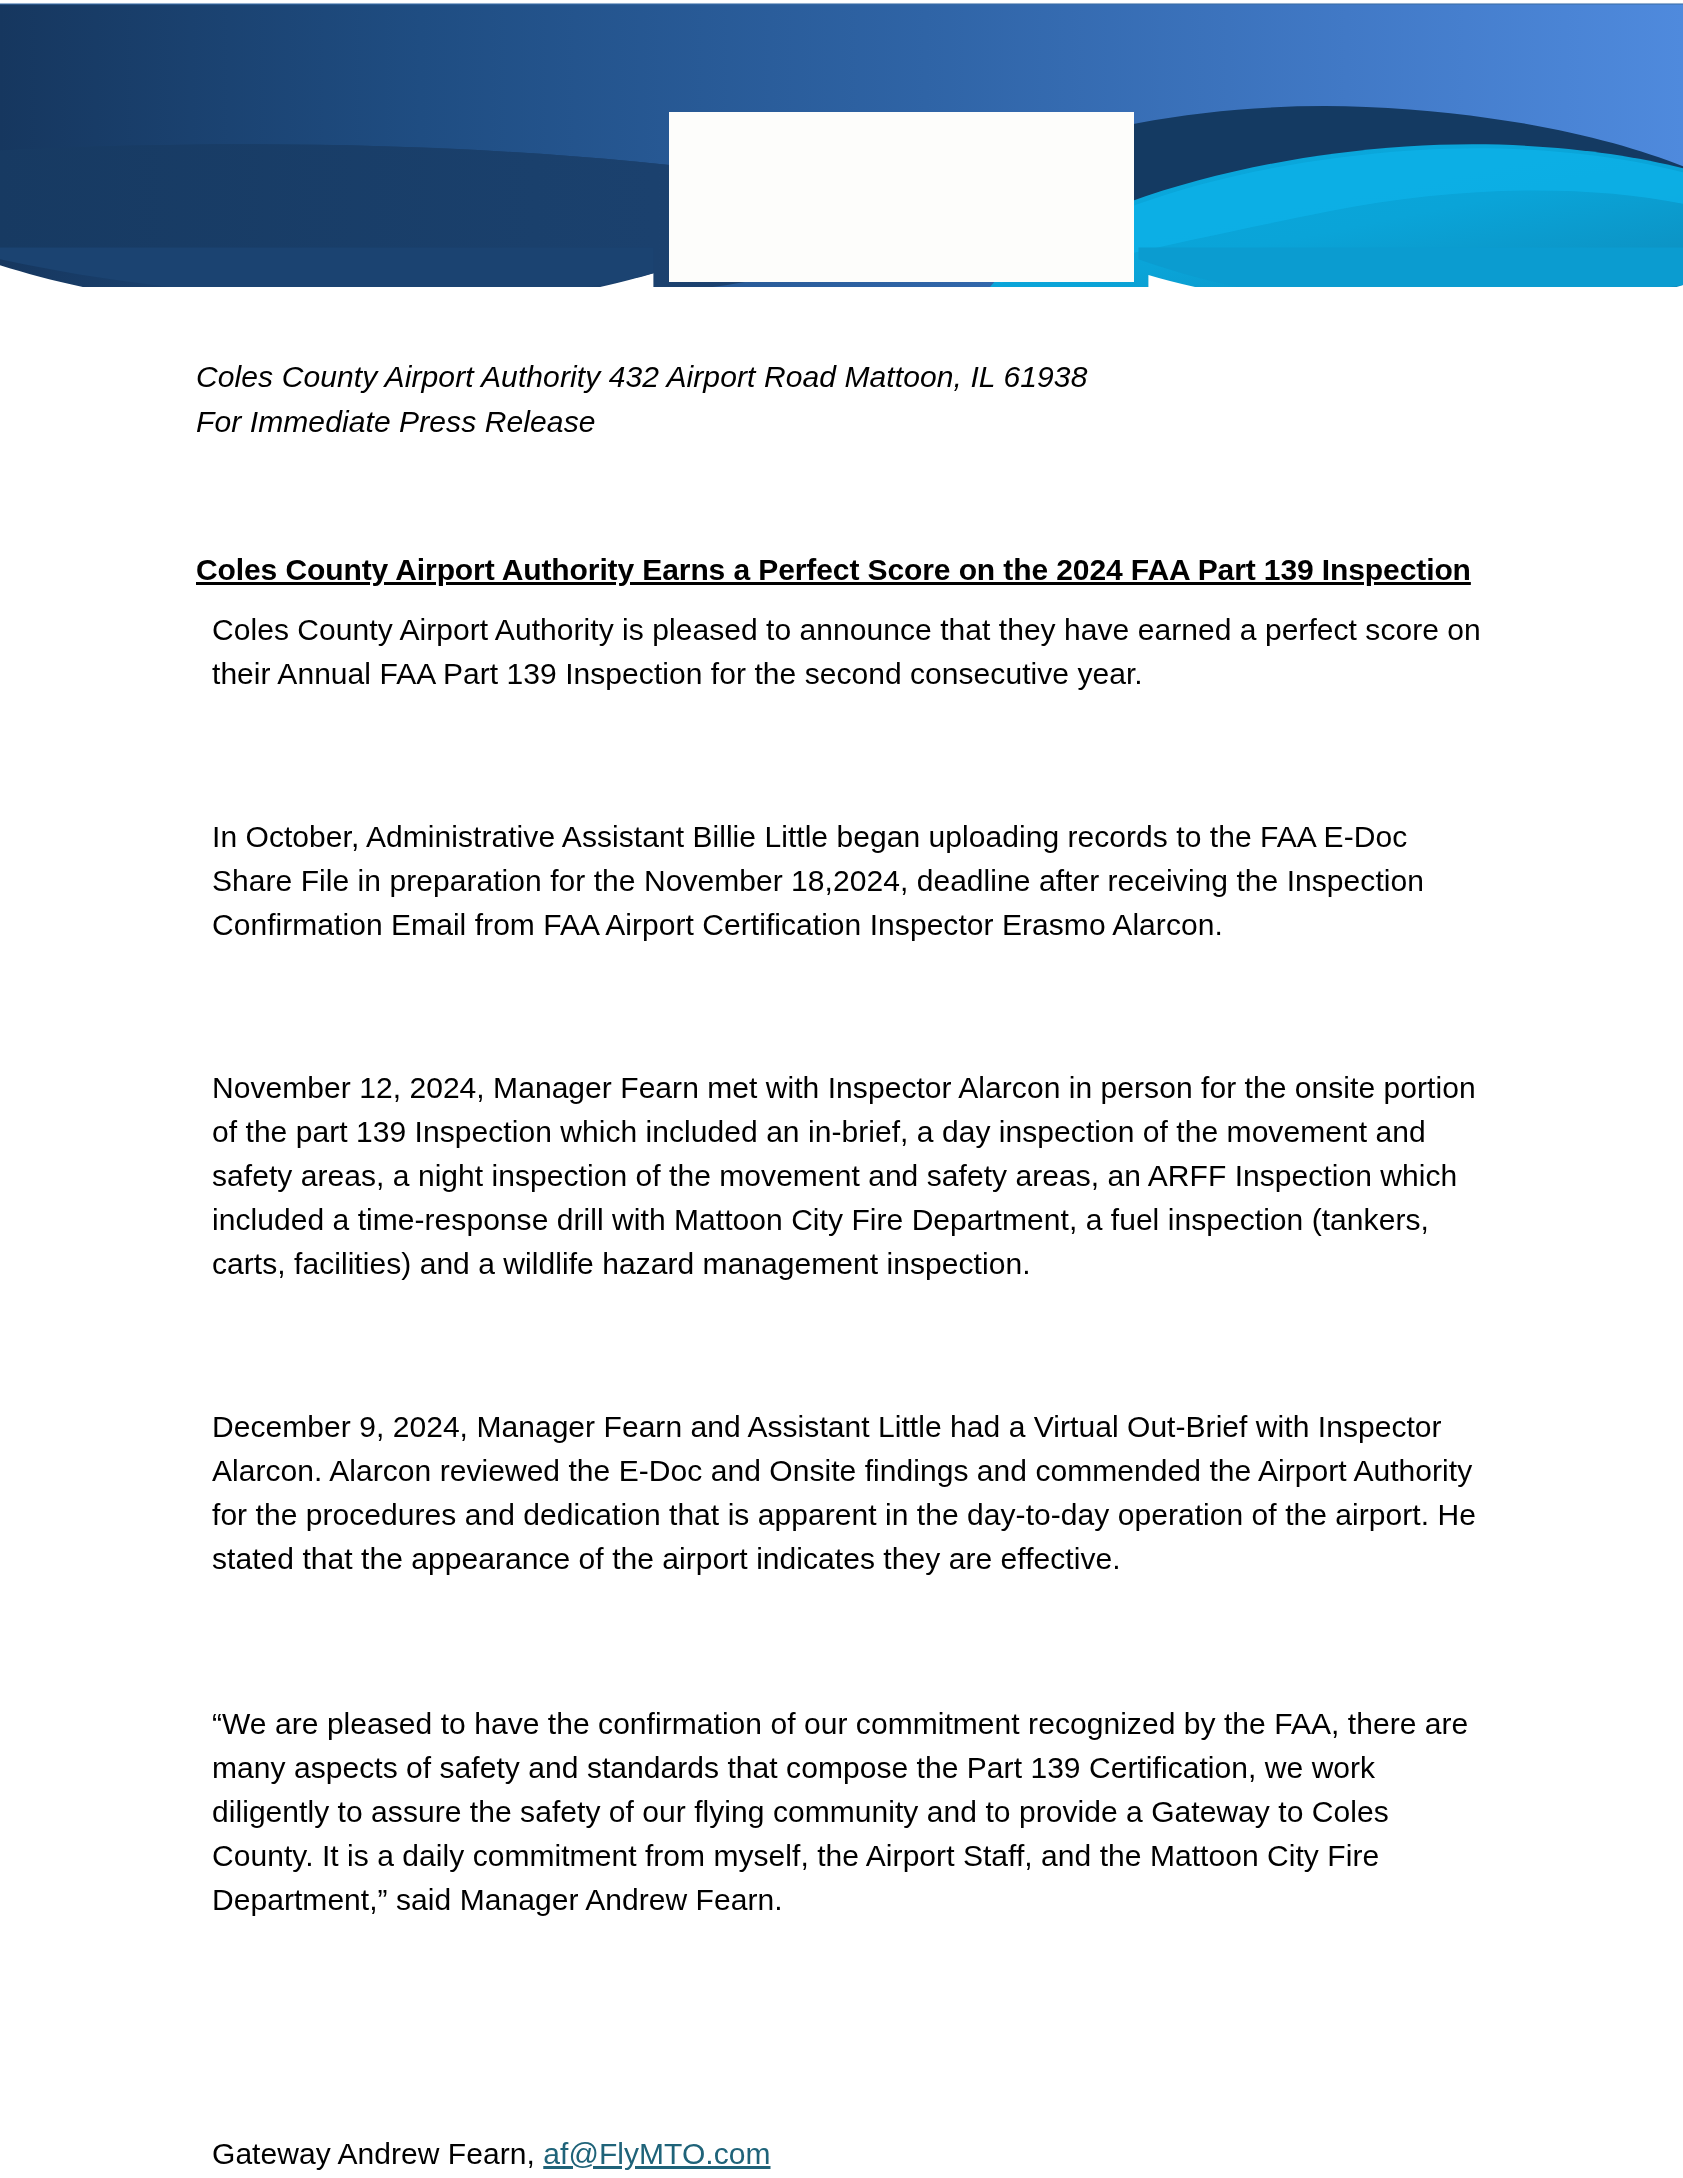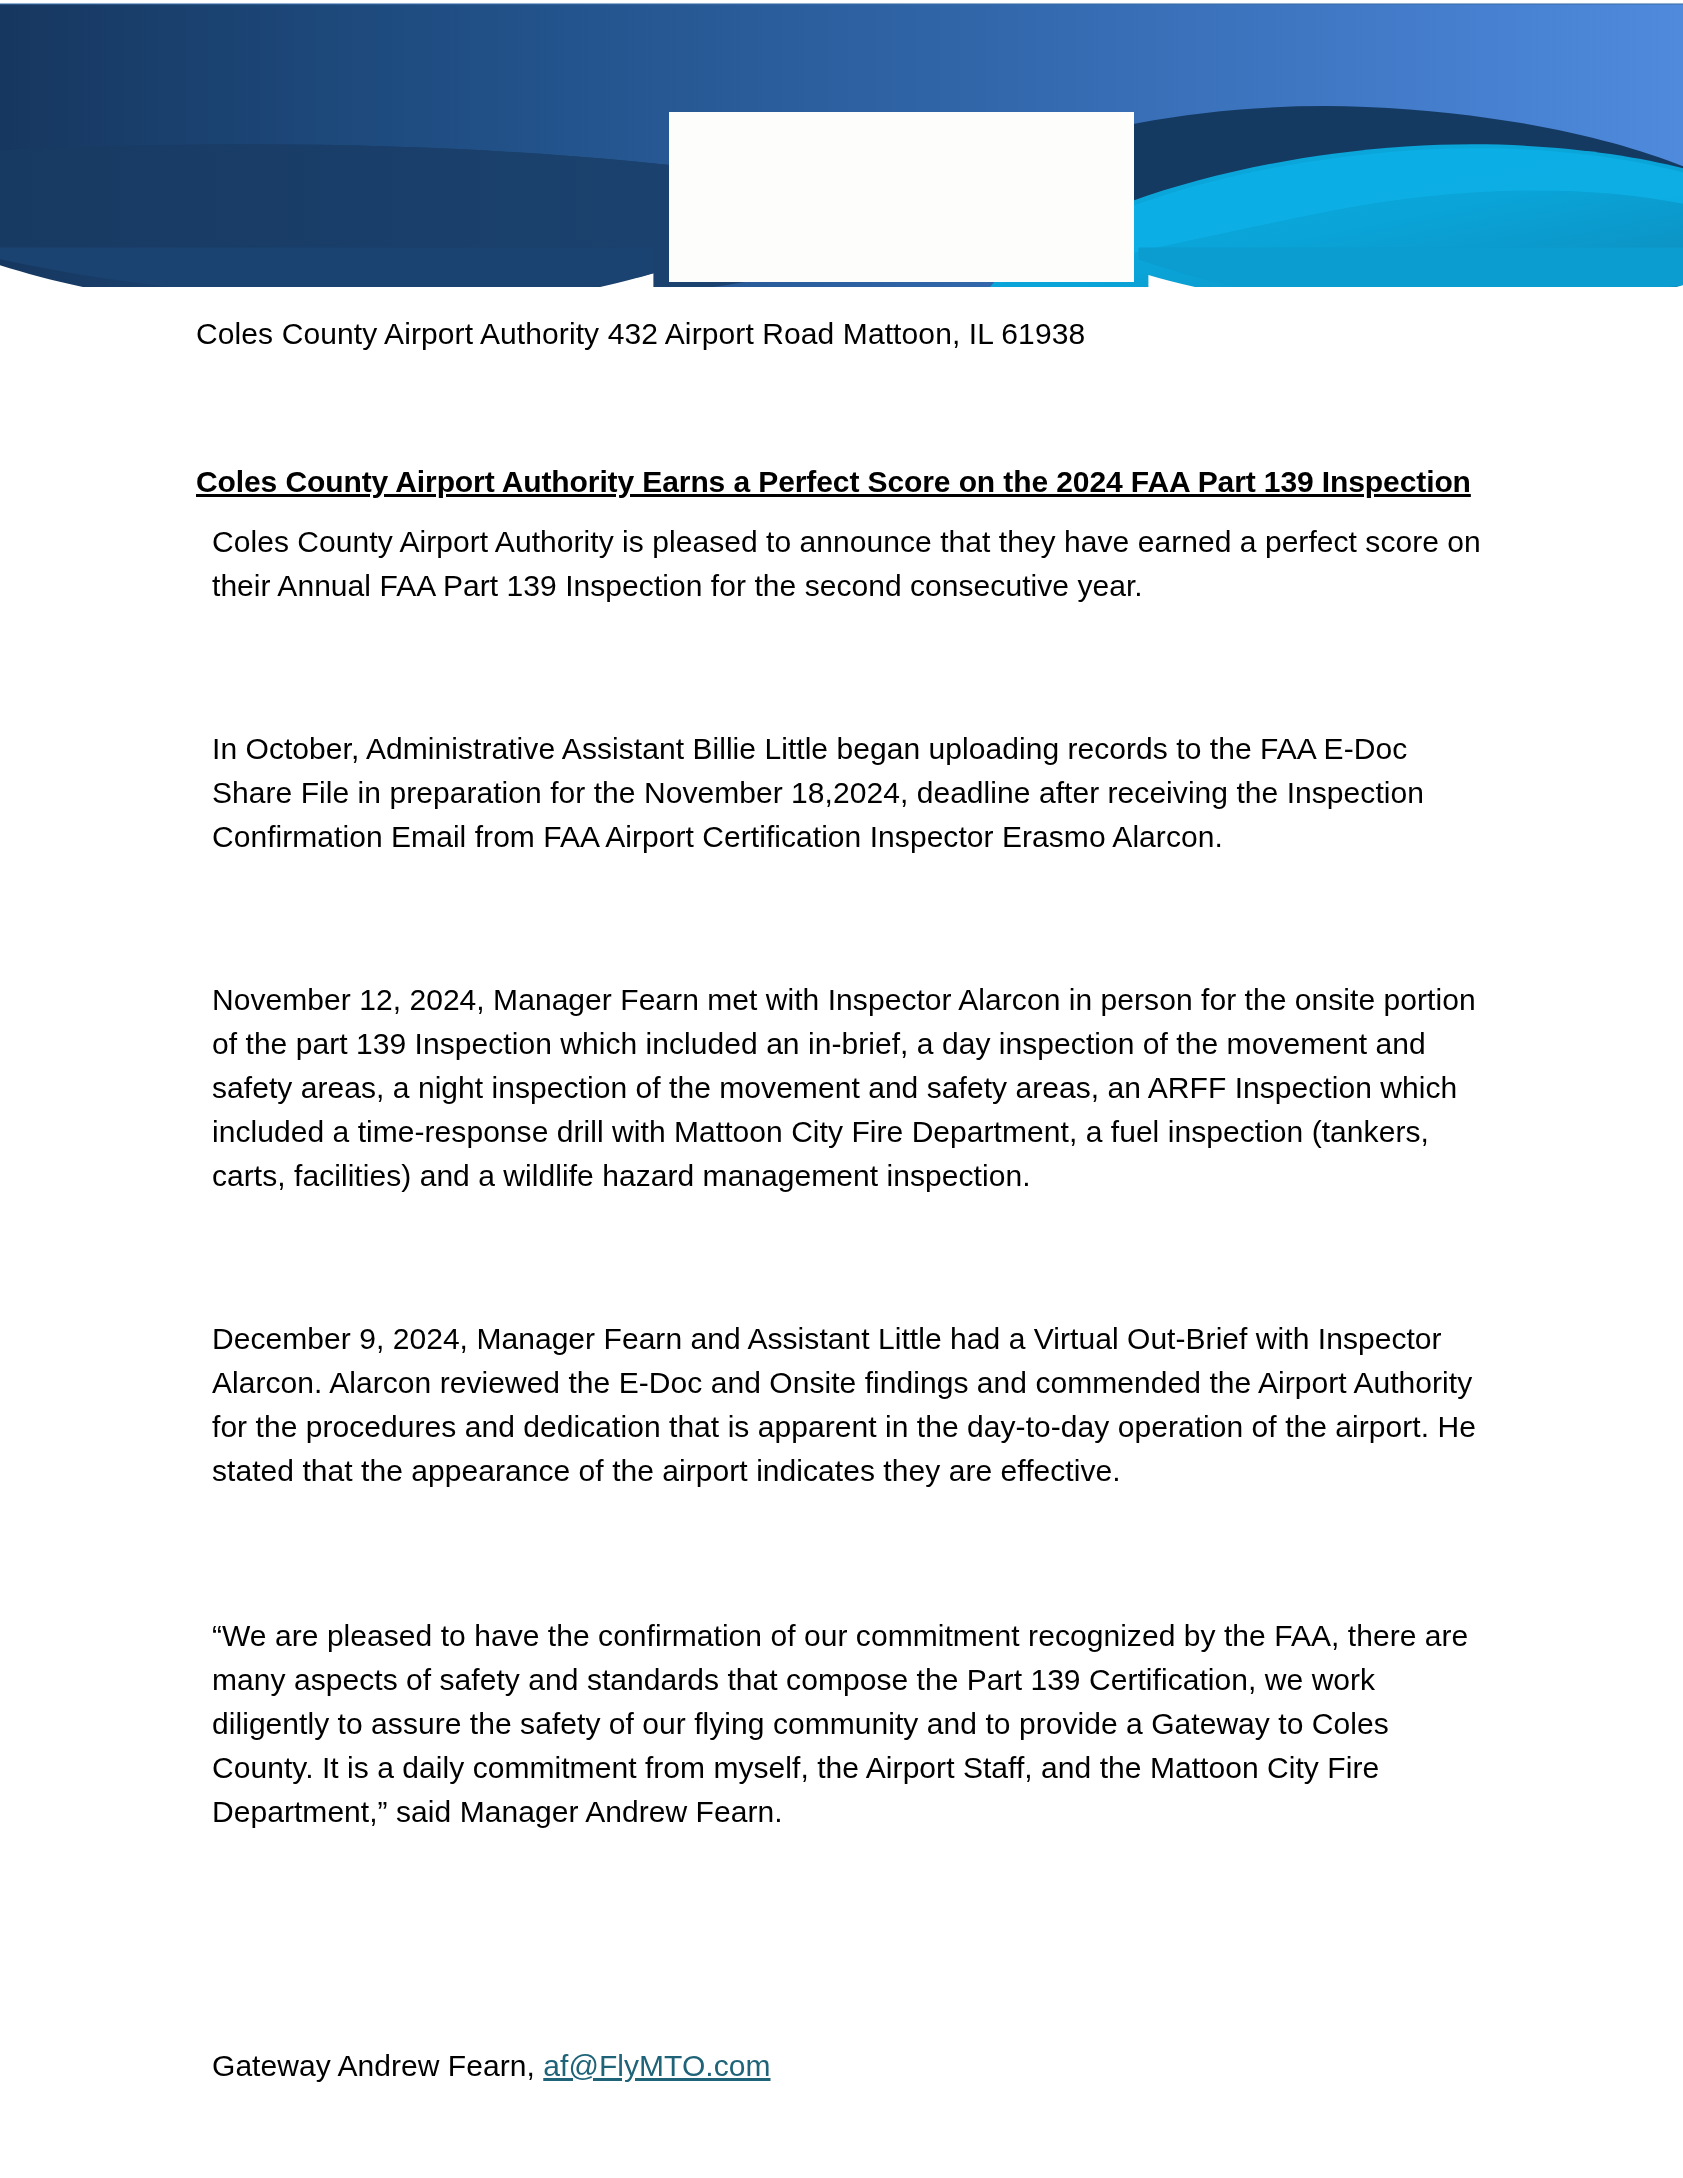--- a/index.html
+++ b/index.html
@@ -59,21 +59,22 @@
     left: 0;
     top: 287px;
     width: 1683px;
   }
   .content {
     margin-left: 196px;
     width: 1307px;
   }
 
   .addr-block {
-    margin-top: 24px;
+    margin-top: 67px;
+    font-style: italic;
   }
   .line {
     font-size: 30px;
     line-height: 45px;
     letter-spacing: 0.1px;
     white-space: nowrap;
   }
 
   .headline {
     margin-top: 104px;
@@ -193,20 +194,21 @@
       </svg>
     </div>
   </div>
 </div>
 
 <div class="page">
   <div class="content">
 
     <div class="addr-block">
       <div class="line">Coles County Airport Authority 432 Airport Road Mattoon, IL 61938</div>
+      <div class="line">For Immediate Press Release</div>
     </div>
 
     <div class="headline">Coles County Airport Authority Earns a Perfect Score on the 2024 FAA Part 139 Inspection</div>
     <p class="para">Coles County Airport Authority is pleased to announce that they have earned a perfect score on their  Annual FAA Part 139 Inspection for the second consecutive year.</p>
 
     <div class="gap-para"></div>
     <p class="para">In October, Administrative Assistant Billie Little began uploading records to the FAA E-Doc Share File in preparation for the November 18,2024, deadline after receiving the Inspection Confirmation Email from FAA Airport Certification Inspector Erasmo Alarcon.</p>
 
     <div class="gap-para"></div>
     <p class="para">November 12, 2024, Manager Fearn met with Inspector Alarcon in person for the onsite portion of the part 139 Inspection which included an in-brief, a day inspection of the movement and safety areas, a night inspection of the movement and safety areas, an ARFF Inspection which included a time-response drill with Mattoon City Fire Department, a fuel inspection (tankers, carts, facilities) and a wildlife hazard management inspection.</p>

